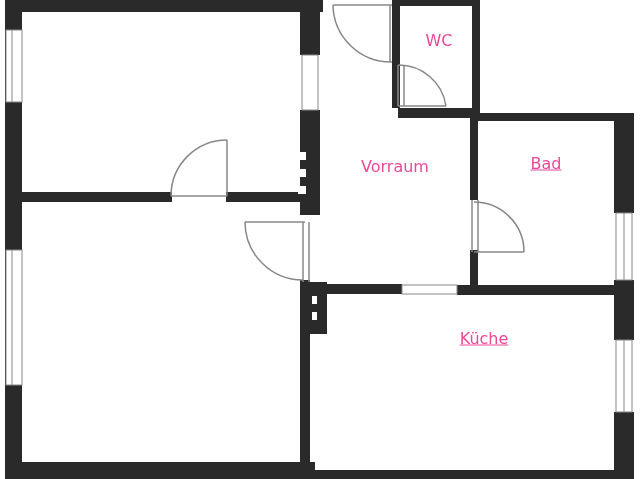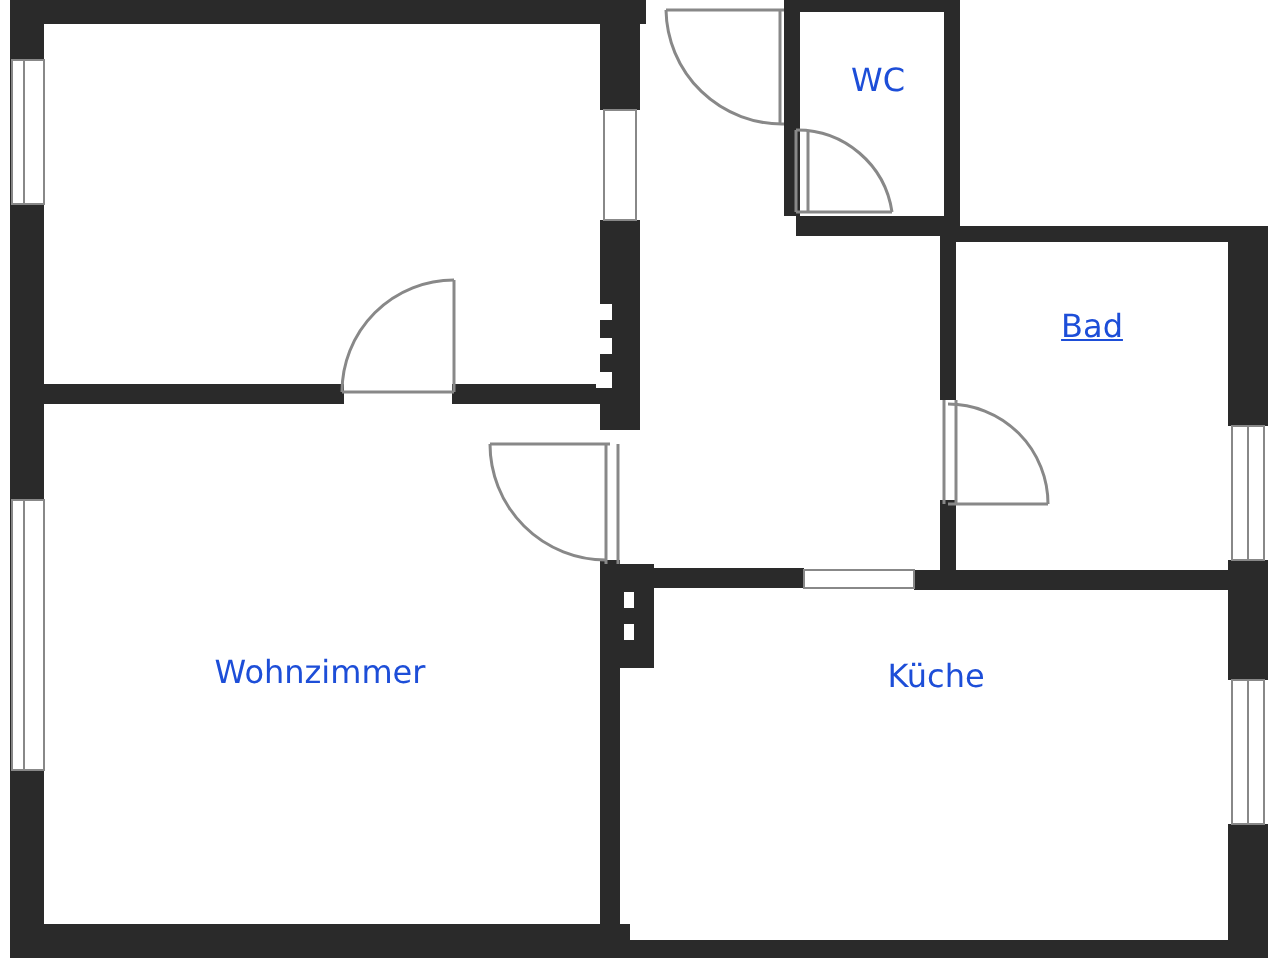--- a/index.html
+++ b/index.html
@@ -1,18 +1,18 @@
 <!DOCTYPE html>
 <html><head>
   <meta charset="utf-8">
   <style>
     html, body { margin:0; padding:0; background:#ffffff; }
     body { width:640px; height:479px; position:relative; overflow:hidden; font-family:"DejaVu Sans", sans-serif; }
     .plan { position:absolute; left:0; top:0; width:640px; height:479px; }
-    .label { position:absolute; font-family:"DejaVu Sans", sans-serif; font-size:16px; color:#1d4ed8; white-space:nowrap; transform:translate(-50%,-50%); }
+    .label { position:absolute; font-family:"DejaVu Sans", sans-serif; font-size:16px; color:#ec4899; white-space:nowrap; transform:translate(-50%,-50%); }
   </style>
 </head>
 <body>
 
 <div class="plan">
   <svg width="640" height="479" viewBox="0 0 640 479" xmlns="http://www.w3.org/2000/svg">
     <g fill="#2a2a2a">
 
       <rect x="5" y="0" width="17" height="479"></rect>
 
@@ -95,16 +95,16 @@
       <line x1="309" y1="222" x2="309" y2="282"></line>
 
       <line x1="472" y1="200" x2="472" y2="252"></line>
       <line x1="478" y1="200" x2="478" y2="252"></line>
       <path d="M474 202 A50 50 0 0 1 524 252"></path>
       <line x1="474" y1="252" x2="524" y2="252"></line>
     </g>
   </svg>
 
   <span class="label" style="left:439px;top:40px;">WC</span>
+  <span class="label" style="left:395px;top:166px;">Vorraum</span>
   <span class="label" style="left:546px;top:163px;text-decoration:underline;">Bad</span>
-  <span class="label" style="left:160px;top:336px;">Wohnzimmer</span>
-  <span class="label" style="left:468px;top:338px;">Küche</span>
+  <span class="label" style="left:484px;top:338px;text-decoration:underline;">Küche</span>
 </div>
 
 </body></html>

